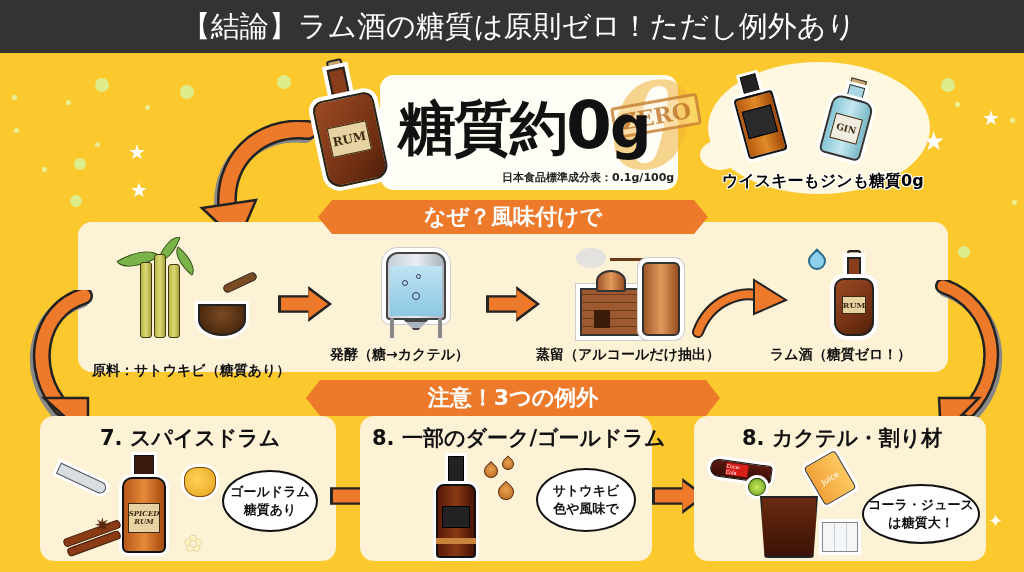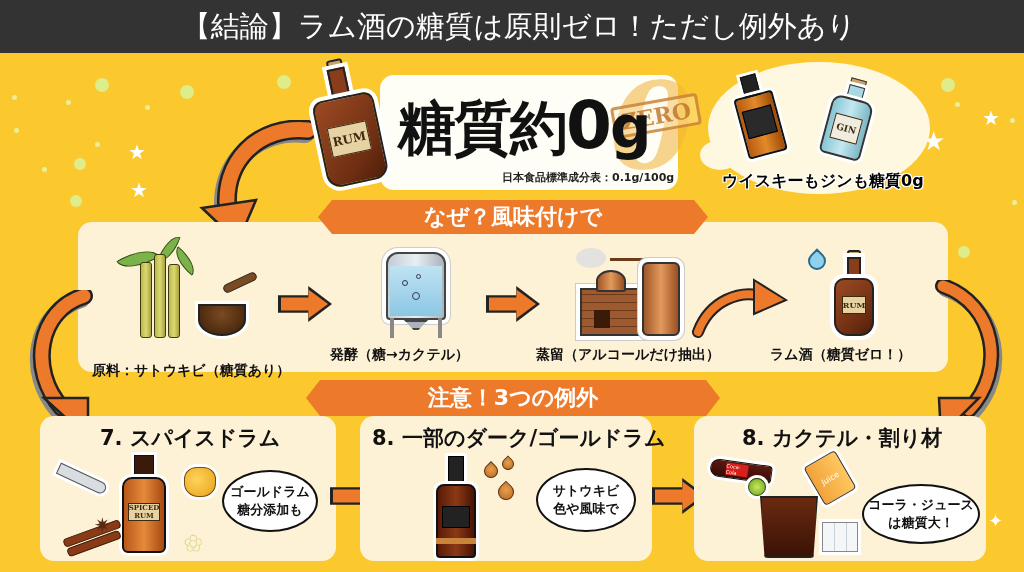--- a/index.html
+++ b/index.html
@@ -270,30 +270,30 @@
 </svg>
 
 <div class="abs banner" style="left:306px;top:380px;width:414px;height:36px;font-size:22px;">注意！3つの例外</div>
 
 <div class="abs ex-panel" style="left:40px;top:416px;width:296px;height:145px;"></div>
 <div class="abs ex-title" style="left:100px;top:424px;">7. スパイスドラム</div>
 <div class="abs" style="left:56px;top:455px;width:190px;height:100px;">
   <div class="abs" style="left:0;top:18px;width:52px;height:12px;background:#d8dde2;border:1.5px solid #555;border-radius:0 6px 6px 0;transform:rotate(25deg);box-shadow:0 0 0 3px #fff;"></div>
   <div class="abs" style="left:78px;top:0;width:20px;height:24px;background:#3a1a0a;border:1.5px solid #111;box-shadow:0 0 0 3px #fff;"></div>
   <div class="abs" style="left:66px;top:22px;width:44px;height:76px;background:linear-gradient(90deg,#b8581a,#e58a3a 50%,#a54a10);border:2px solid #111;border-radius:10px 10px 6px 6px;box-shadow:0 0 0 3px #fff;"></div>
-  <div class="abs label" style="left:72px;top:48px;width:32px;height:18px;font-size:7px;line-height:1.1;">SPICED RUM</div>
+  <div class="abs label" style="left:72px;top:48px;width:32px;height:30px;font-size:7px;line-height:1.1;font-style:italic;">SPICED RUM</div>
   <div class="abs" style="left:128px;top:12px;width:32px;height:30px;background:radial-gradient(circle at 40% 40%,#ffd35a,#e8a21a);border:1.5px solid #7a4a10;border-radius:40% 40% 45% 45%;box-shadow:0 0 0 3px #fff;"></div>
   <div class="abs" style="left:6px;top:74px;width:60px;height:9px;background:#8a3a14;border:1.5px solid #3a1a08;border-radius:4px;transform:rotate(-20deg);"></div>
   <div class="abs" style="left:10px;top:84px;width:56px;height:9px;background:#8a3a14;border:1.5px solid #3a1a08;border-radius:4px;transform:rotate(-20deg);"></div>
   <div class="abs" style="left:38px;top:58px;color:#5a2a10;font-size:20px;">✷</div>
   <div class="abs" style="left:128px;top:76px;color:#fff4c0;font-size:22px;text-shadow:0 0 1px #7a6a20;">✿</div>
 </div>
 <div class="abs speech" style="left:222px;top:470px;width:96px;height:62px;">
   <span>ゴールドラム</span>
-  <span>糖分添加も</span>
+  <span>糖質あり</span>
 </div>
 
 <div class="abs arrow-right-wrap" style="left:330px;top:478px;">
     <div class="inner"></div>
   </div>
 
 <div class="abs ex-panel" style="left:360px;top:416px;width:292px;height:145px;"></div>
 <div class="abs ex-title" style="left:372px;top:424px;">8. 一部のダーク/ゴールドラム</div>
 <div class="abs" style="left:436px;top:456px;width:40px;height:104px;">
   <div class="abs" style="left:12px;top:0;width:16px;height:30px;background:#222;border:1.5px solid #000;box-shadow:0 0 0 3px #fff;"></div>

